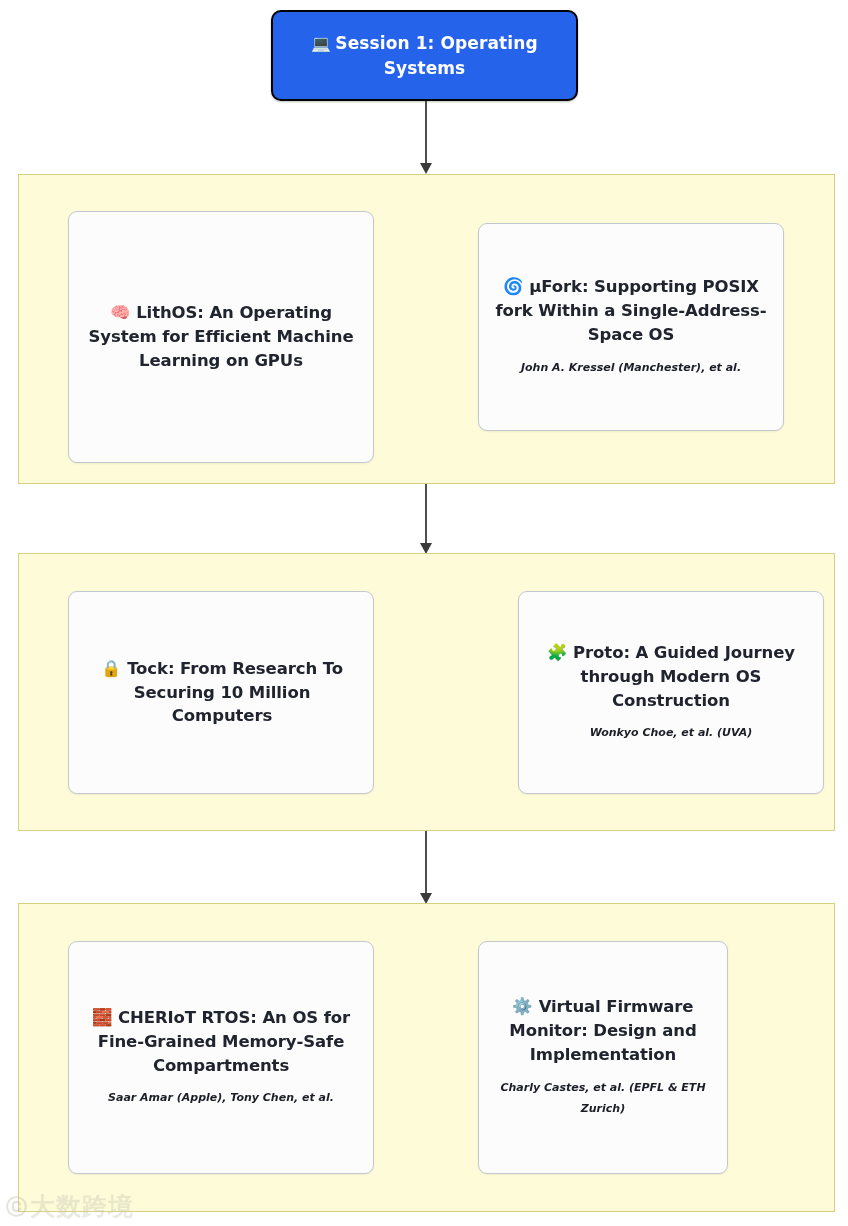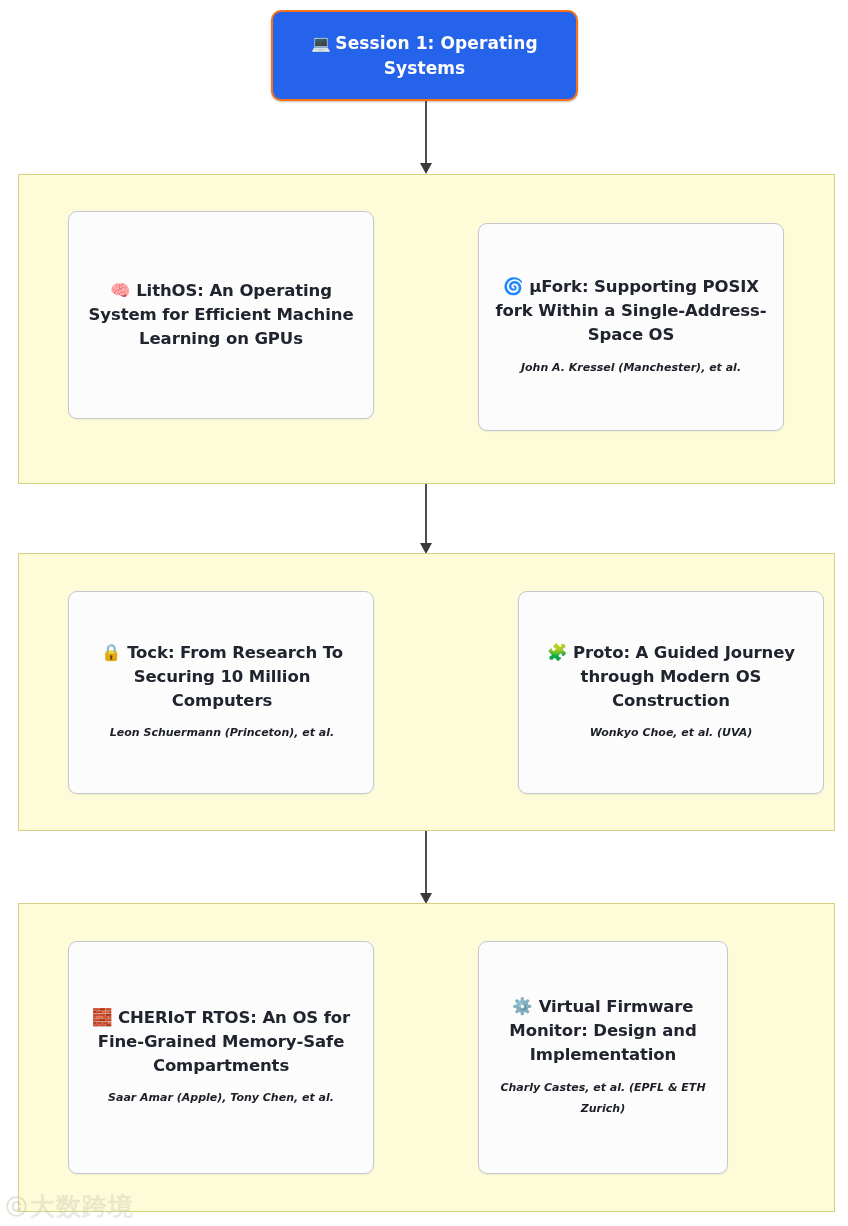--- a/index.html
+++ b/index.html
@@ -16,21 +16,21 @@
   }
 
   
   #session-header {
     position: absolute;
     left: 271px;
     top: 10px;
     width: 307px;
     height: 91px;
     background: #2563eb;
-    border: 2px solid #f97316;
+    border: 2px solid #000000;
     border-radius: 10px;
     box-sizing: border-box;
     display: flex;
     align-items: center;
     justify-content: center;
     box-shadow: 0 1px 2px rgba(0,0,0,0.25);
   }
   #session-header .hdr-text {
     color: #ffffff;
     font-size: 17px;
@@ -117,21 +117,21 @@
   .card .authors {
     margin-top: 11px;
     font-size: 11px;
     font-style: italic;
     font-weight: bold;
     color: #1c1f28;
     line-height: 1.9;
   }
 
   
-  #card-lithos  { left: 68px;  top: 211px; width: 306px; height: 208px; }
+  #card-lithos  { left: 68px;  top: 211px; width: 306px; height: 252px; }
   #card-ufork   { left: 478px; top: 223px; width: 306px; height: 208px; }
   
   #card-tock    { left: 68px;  top: 591px; width: 306px; height: 203px; padding-left: 16px; }
   #card-proto   { left: 478px; top: 591px; width: 306px; height: 203px; margin-left: 40px; }
   
   #card-cheriot { left: 68px;  top: 941px; width: 306px; height: 233px; }
   #card-vfm     { left: 478px; top: 941px; width: 250px; height: 233px; }
 
   
   #watermark {
@@ -187,21 +187,20 @@
 
 <div class="card" id="card-ufork">
   <div class="title"><span>🌀</span> <span>µFork: Supporting POSIX fork Within a Single-Address-Space OS</span></div>
   <div class="authors"><span>John A. Kressel (Manchester), et al.</span></div>
 </div>
 
 <div class="group" id="group-2"></div>
 
 <div class="card" id="card-tock">
   <div class="title"><span>🔒</span> <span>Tock: From Research To Securing 10 Million Computers</span></div>
-  <div class="authors"><span>Leon Schuermann (Princeton), et al.</span></div>
 </div>
 
 <div class="card" id="card-proto">
   <div class="title"><span>🧩</span> <span>Proto: A Guided Journey through Modern OS Construction</span></div>
   <div class="authors"><span>Wonkyo Choe, et al. (UVA)</span></div>
 </div>
 
 <div class="group" id="group-3"></div>
 
 <div class="card" id="card-cheriot">

